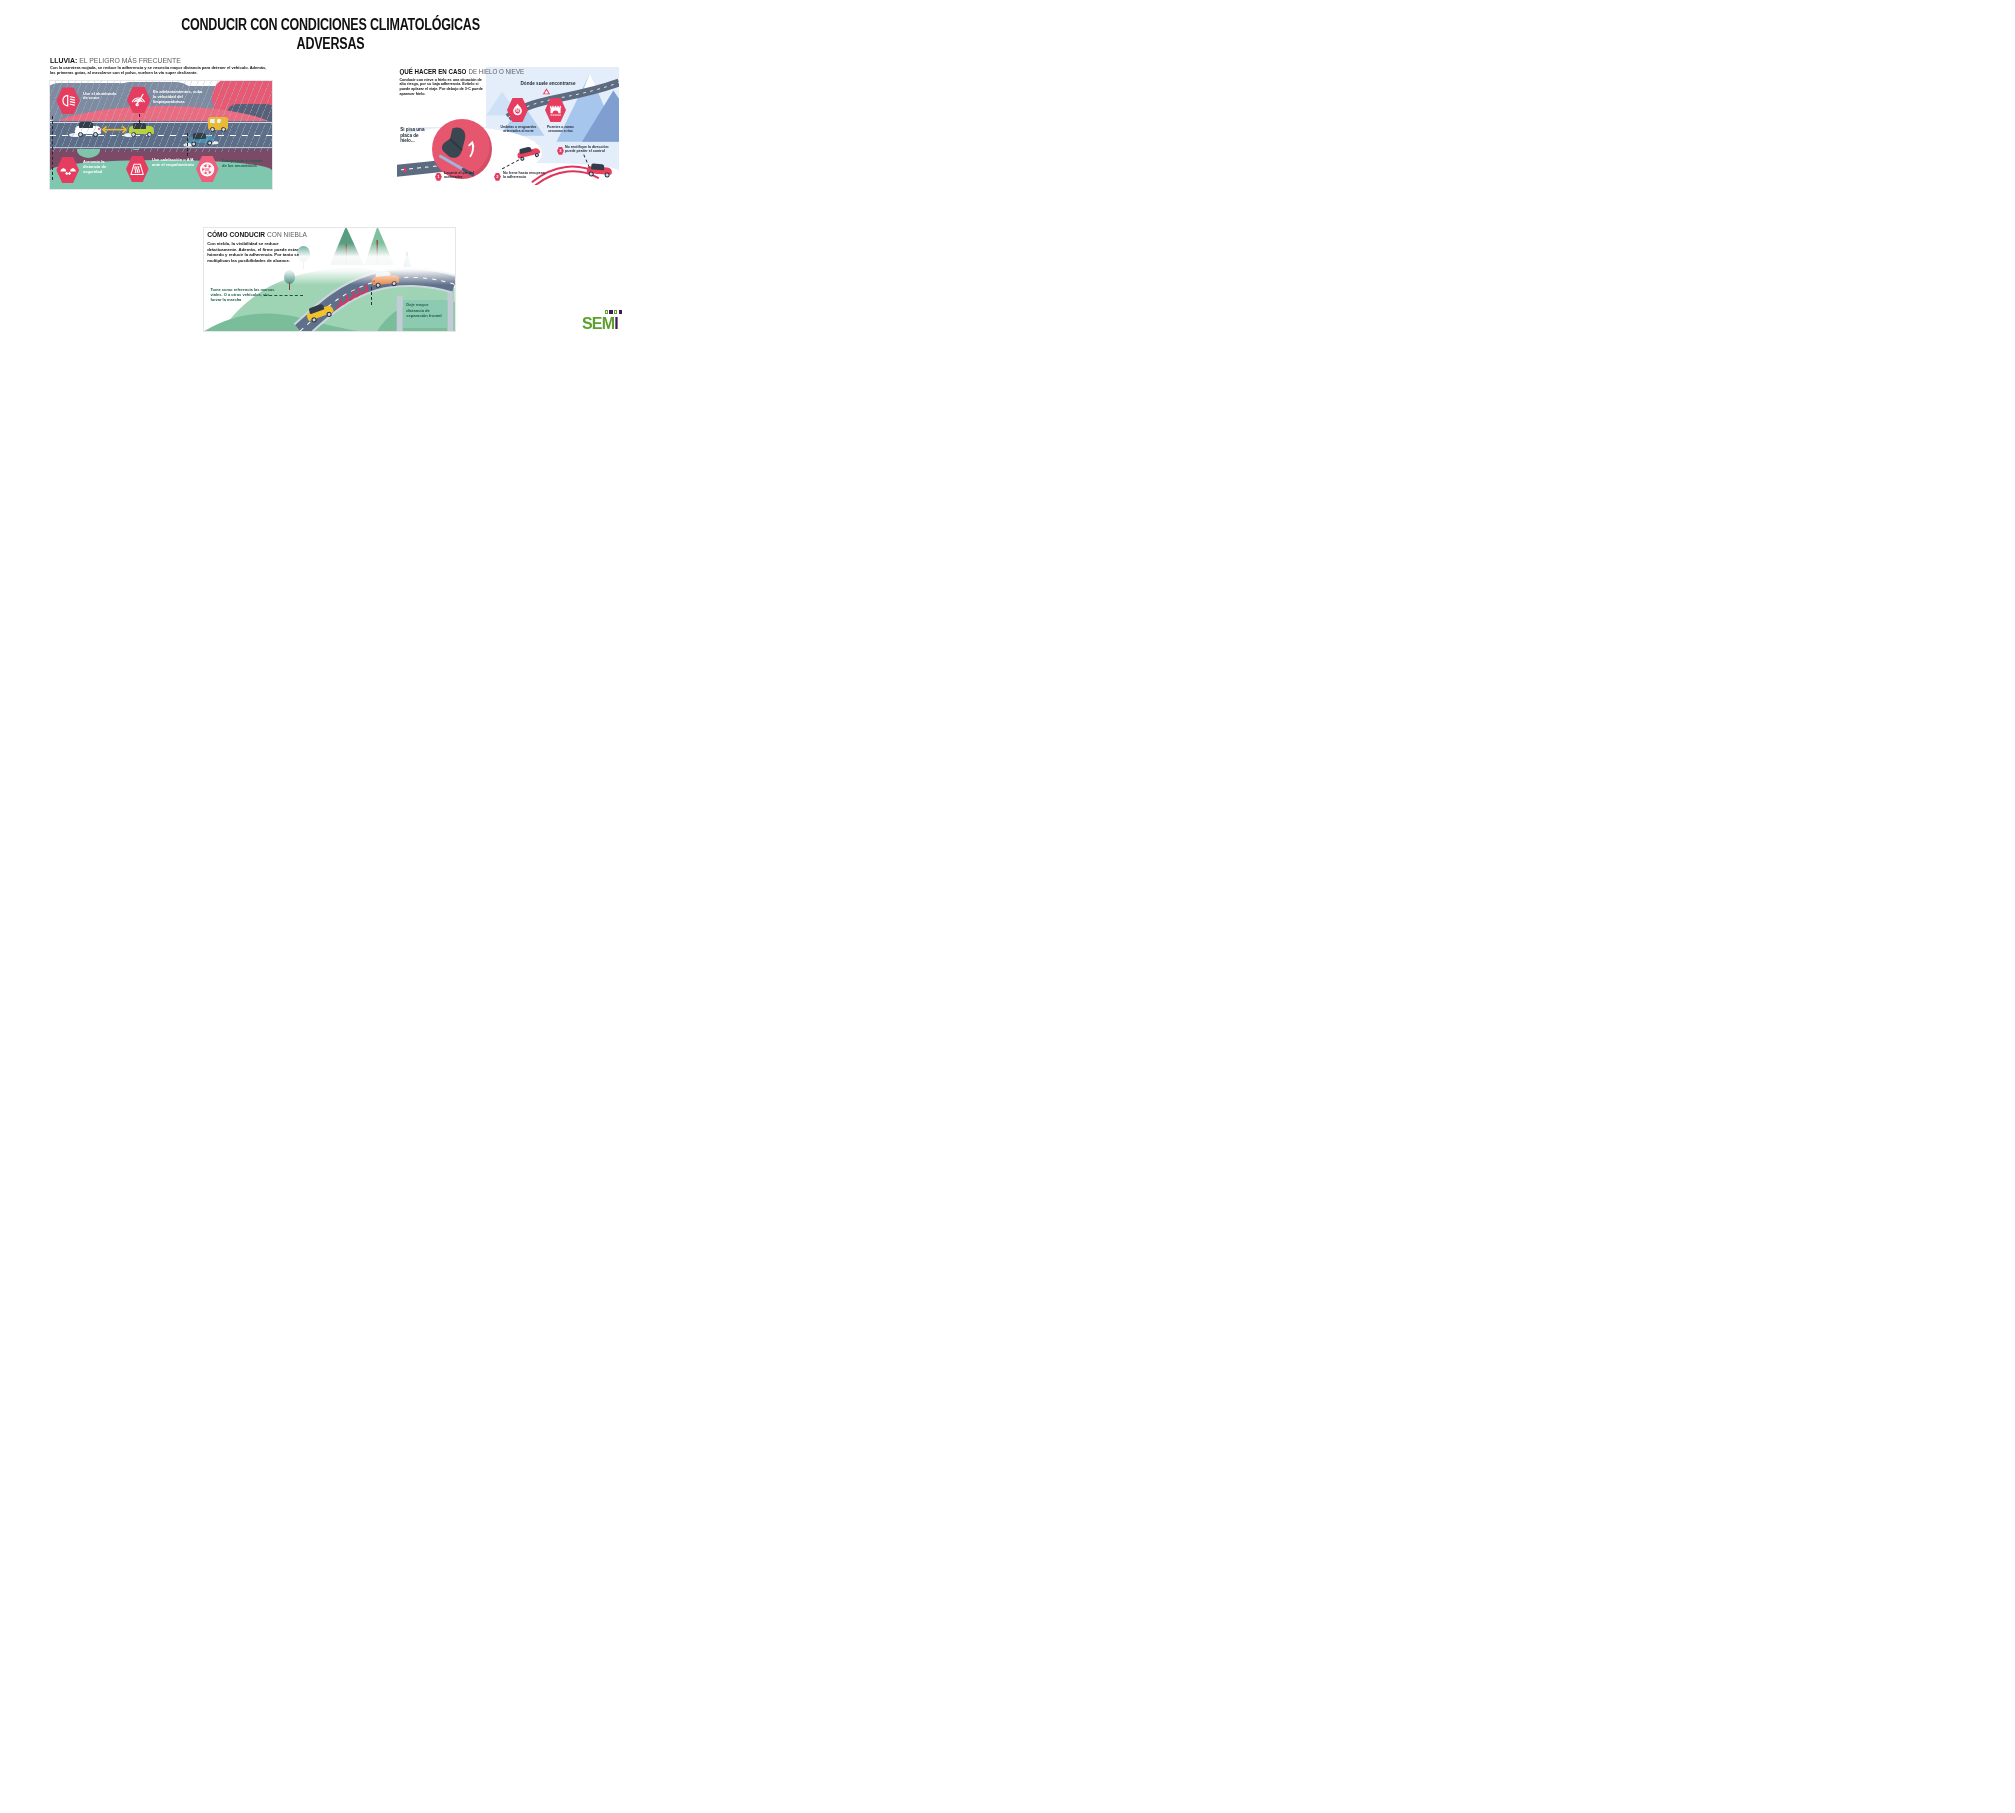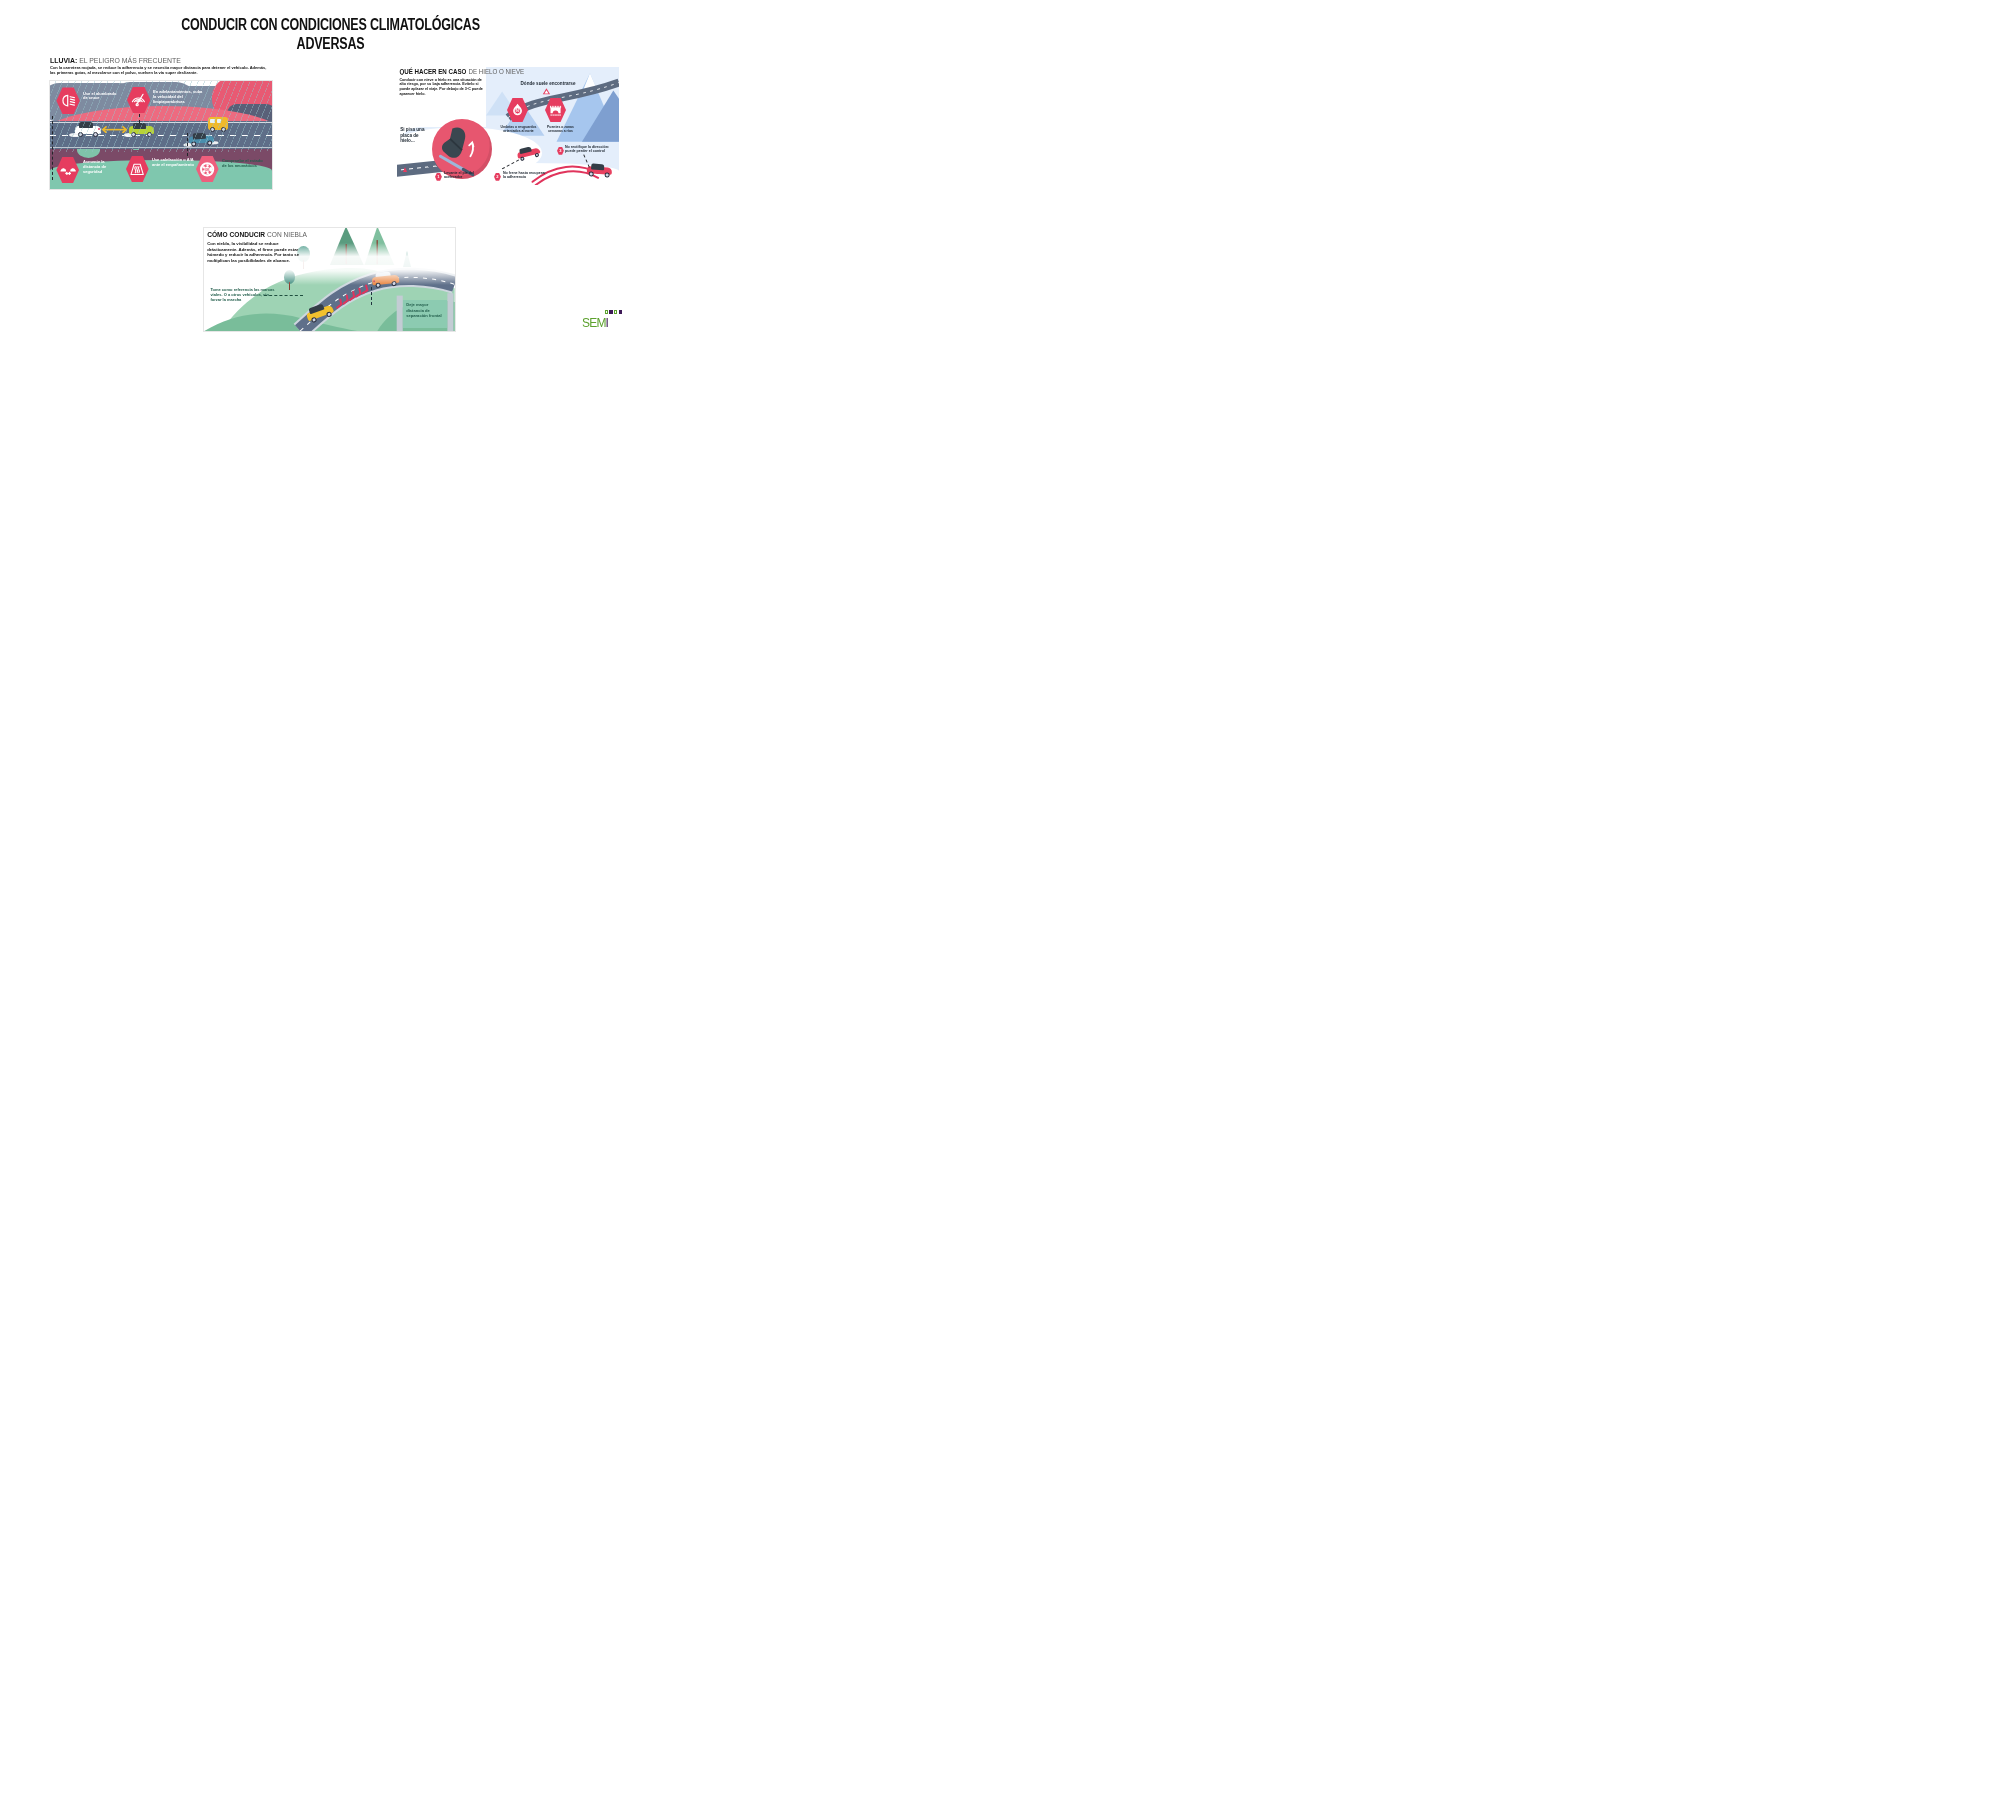--- a/index.html
+++ b/index.html
@@ -341,19 +341,19 @@
     </div>
   </div>
 
   <div class="abs" style="left:582px;top:310px;width:51px;height:22.6px;">
     <div class="abs" style="left:22.6px;top:0;display:flex;gap:1.6px;">
       <div style="width:3.2px;height:4.4px;border:1px solid #5ca12d;box-sizing:border-box;"></div>
       <div style="width:3.2px;height:4.4px;background:#3e1a57;"></div>
       <div style="width:3.2px;height:4.4px;border:1px solid #5ca12d;box-sizing:border-box;"></div>
       <div style="width:3.2px;height:4.4px;background:#3e1a57;"></div>
     </div>
-    <div class="abs" style="left:0;top:4px;font-size:12px;font-weight:400;letter-spacing:-0.8px;line-height:17.7px;transform:scaleY(1.05);transform-origin:left top;">
+    <div class="abs" style="left:0;top:4px;font-size:16px;font-weight:700;letter-spacing:-0.8px;line-height:17.7px;transform:scaleY(1.05);transform-origin:left top;">
       <span style="color:#5ca12d;">SEM</span><span style="color:#3e1a57;">I</span>
     </div>
   </div>
 
 </div>
 
 
 </body></html>

